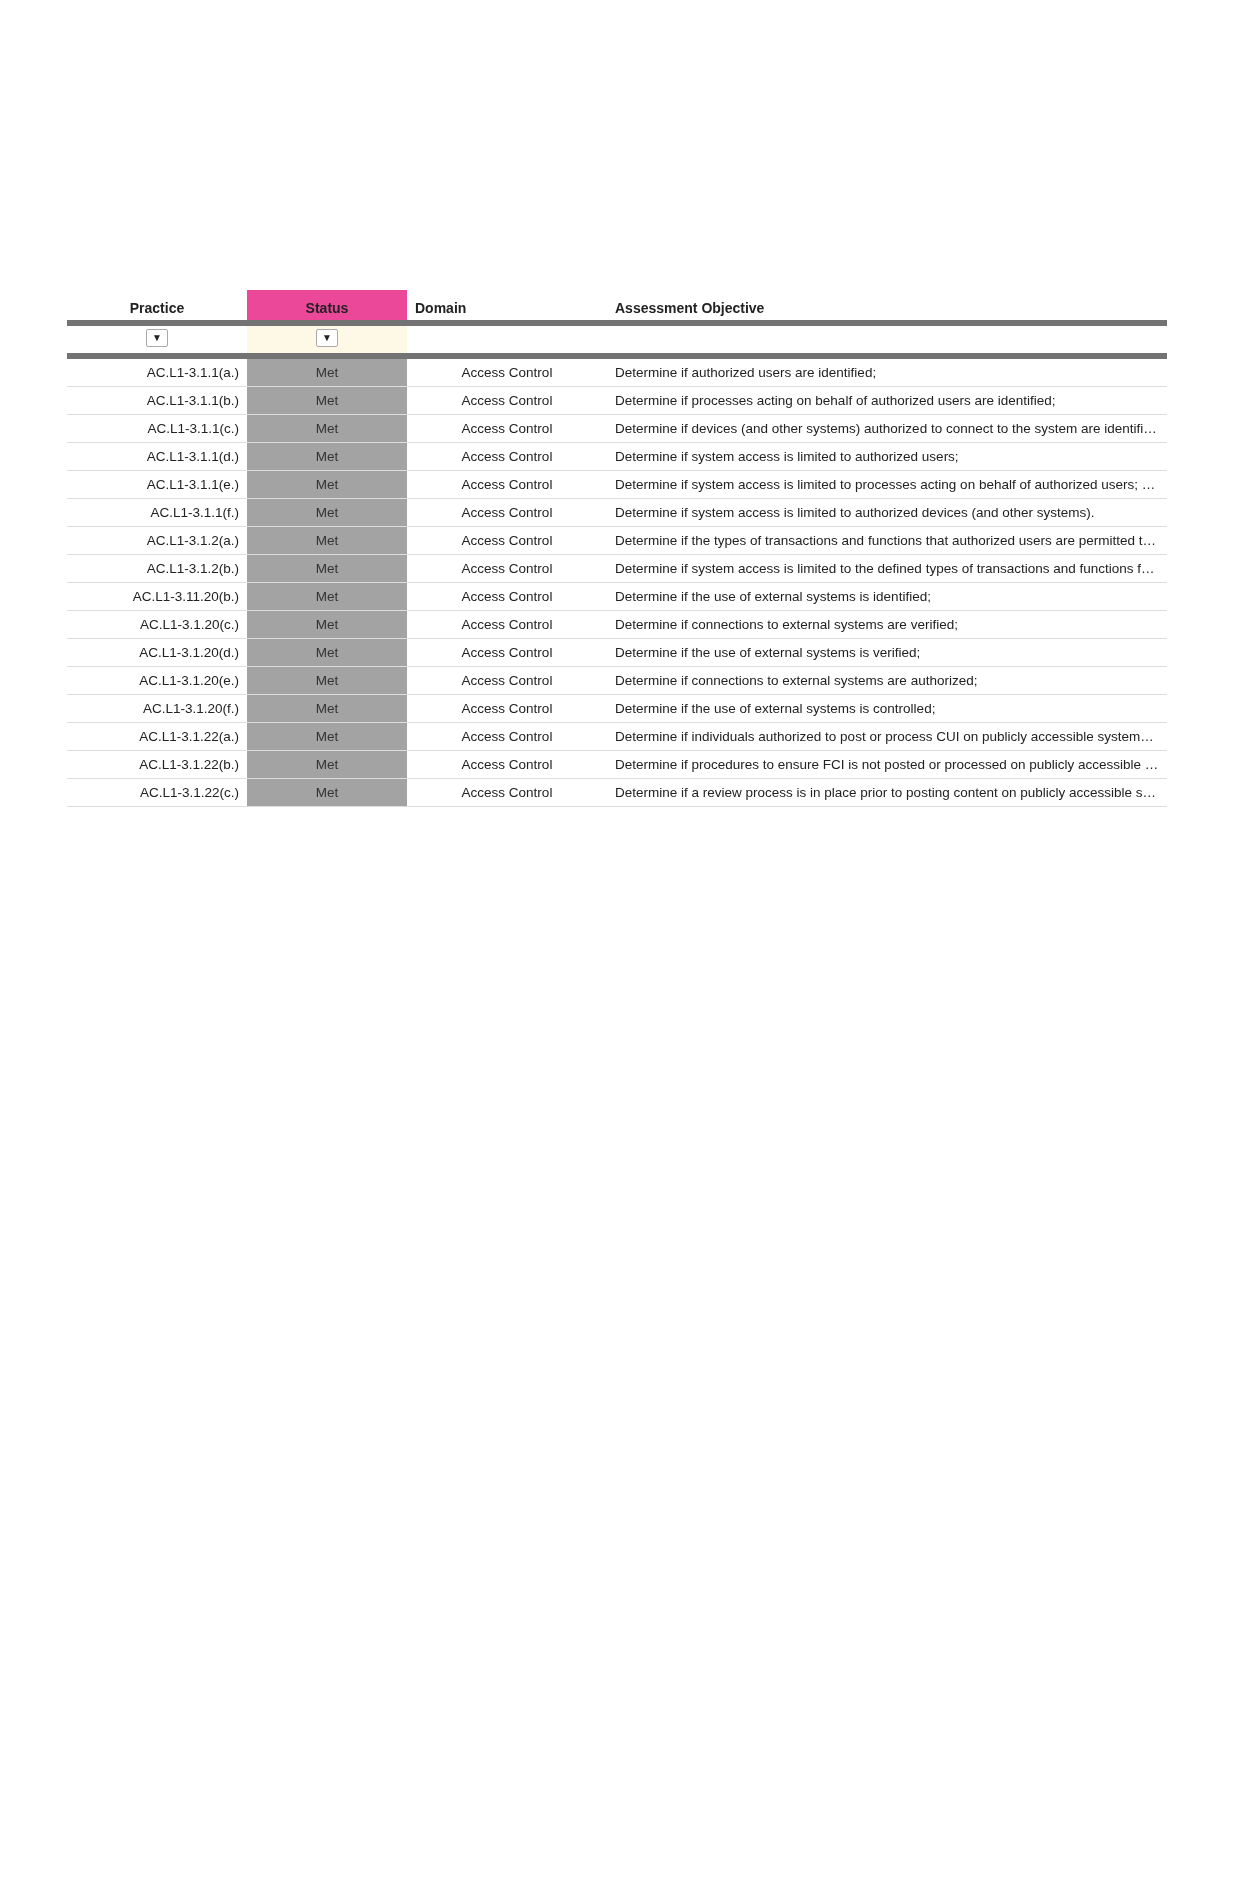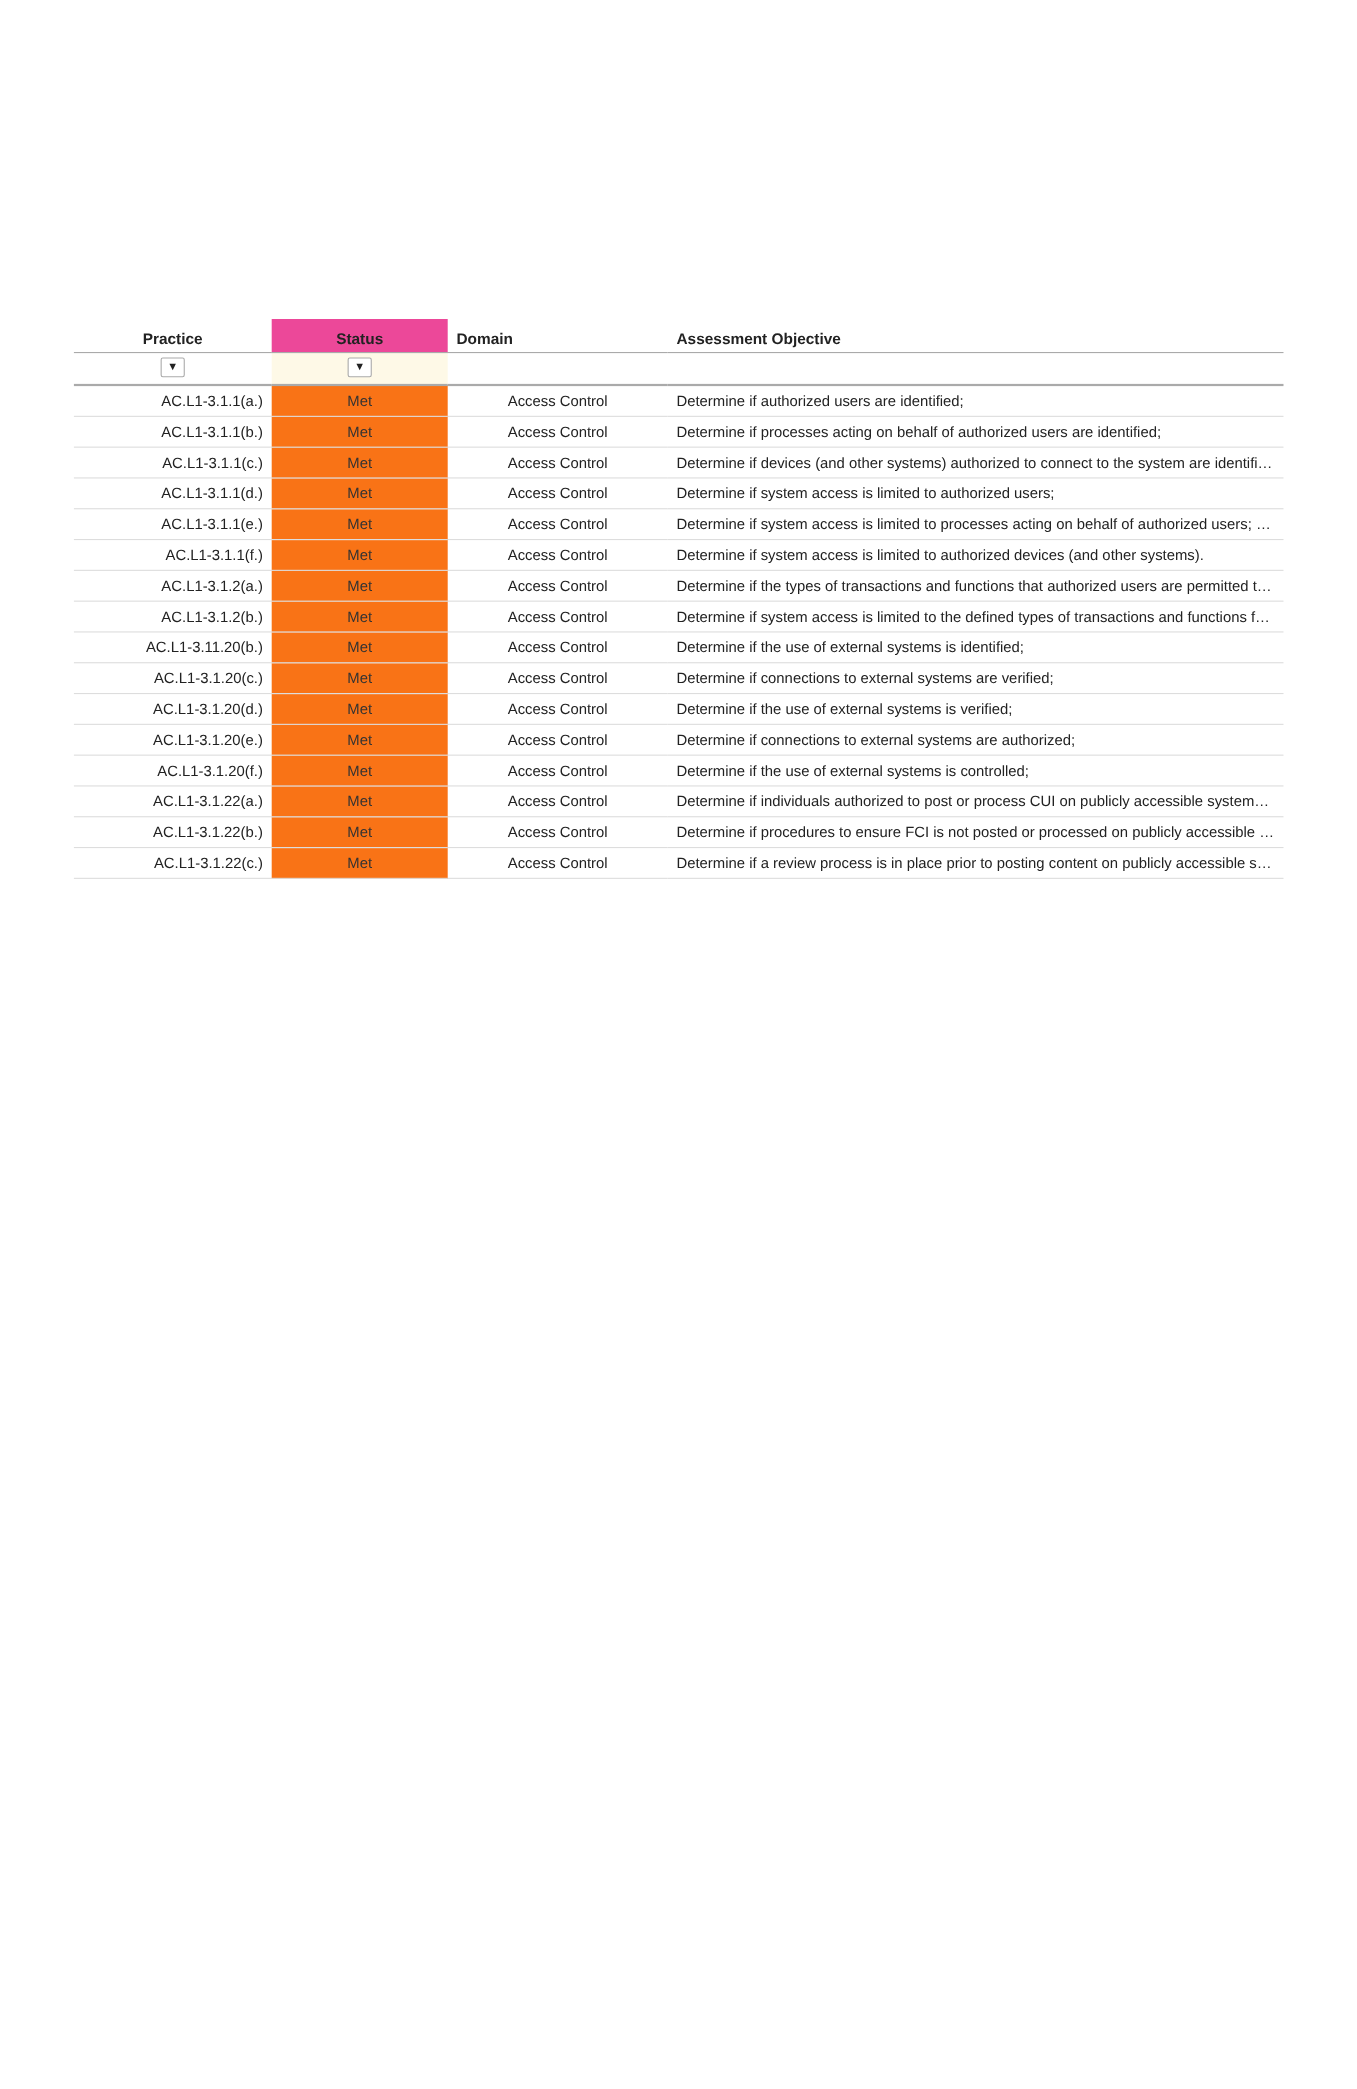--- a/index.html
+++ b/index.html
@@ -31,21 +31,21 @@
       width: 100%;
       table-layout: fixed;
     }
 
     col.col-practice { width: 180px; }
     col.col-status   { width: 160px; }
     col.col-domain   { width: 200px; }
     col.col-objective { width: 560px; }
 
     thead tr {
-      border-bottom: 1px solid #737373;
+      border-bottom: 6px solid #737373;
     }
 
     th {
       font-weight: bold;
       font-size: 14px;
       padding: 10px 8px 4px 8px;
       text-align: left;
       vertical-align: bottom;
       border-bottom: 1px solid #aaa;
     }
@@ -102,21 +102,21 @@
       font-size: 13.5px;
     }
 
     td.practice-col {
       text-align: right;
       white-space: nowrap;
     }
 
     td.status-col {
       text-align: center;
-      background-color: #f97316;
+      background-color: #a3a3a3;
       font-weight: normal;
       color: #333;
     }
 
     td.domain-col {
       text-align: center;
       white-space: nowrap;
     }
 
     td.objective-col {

